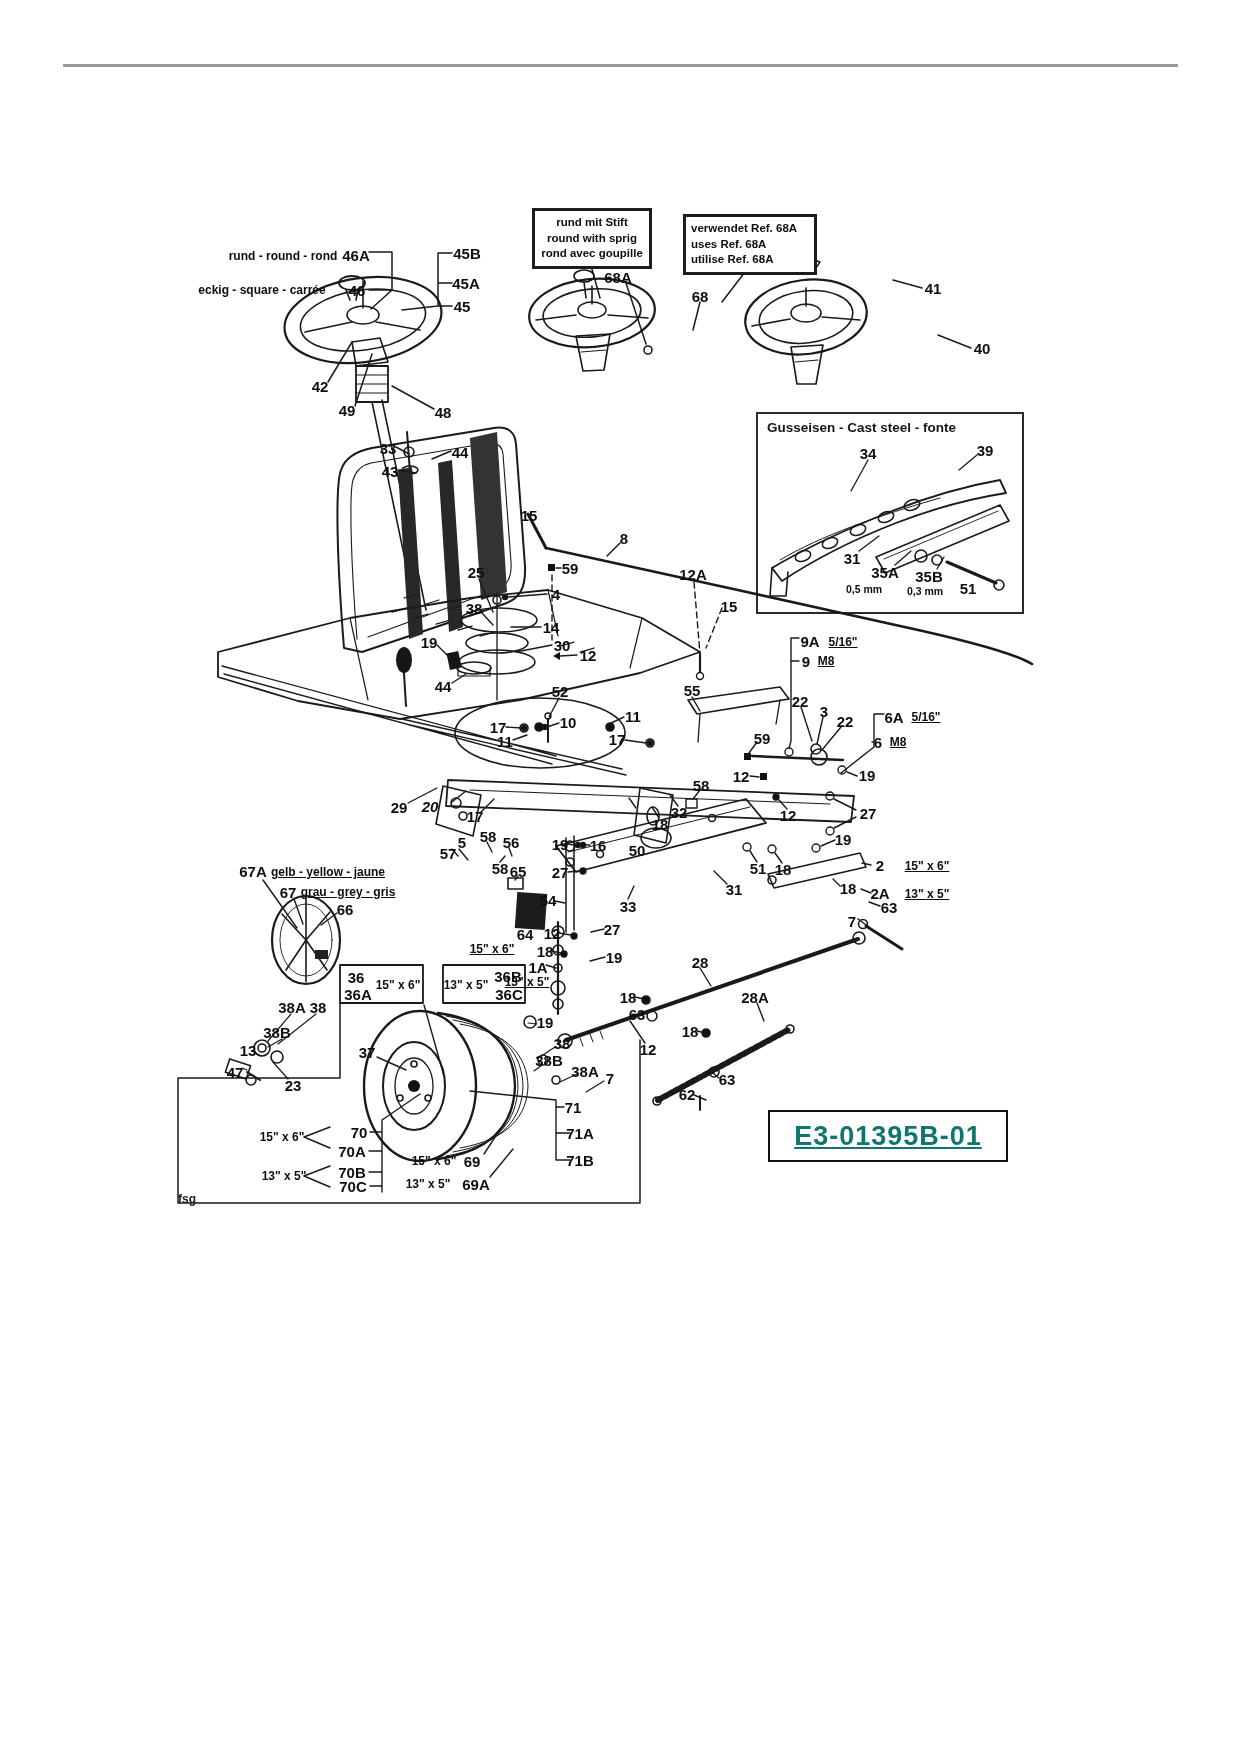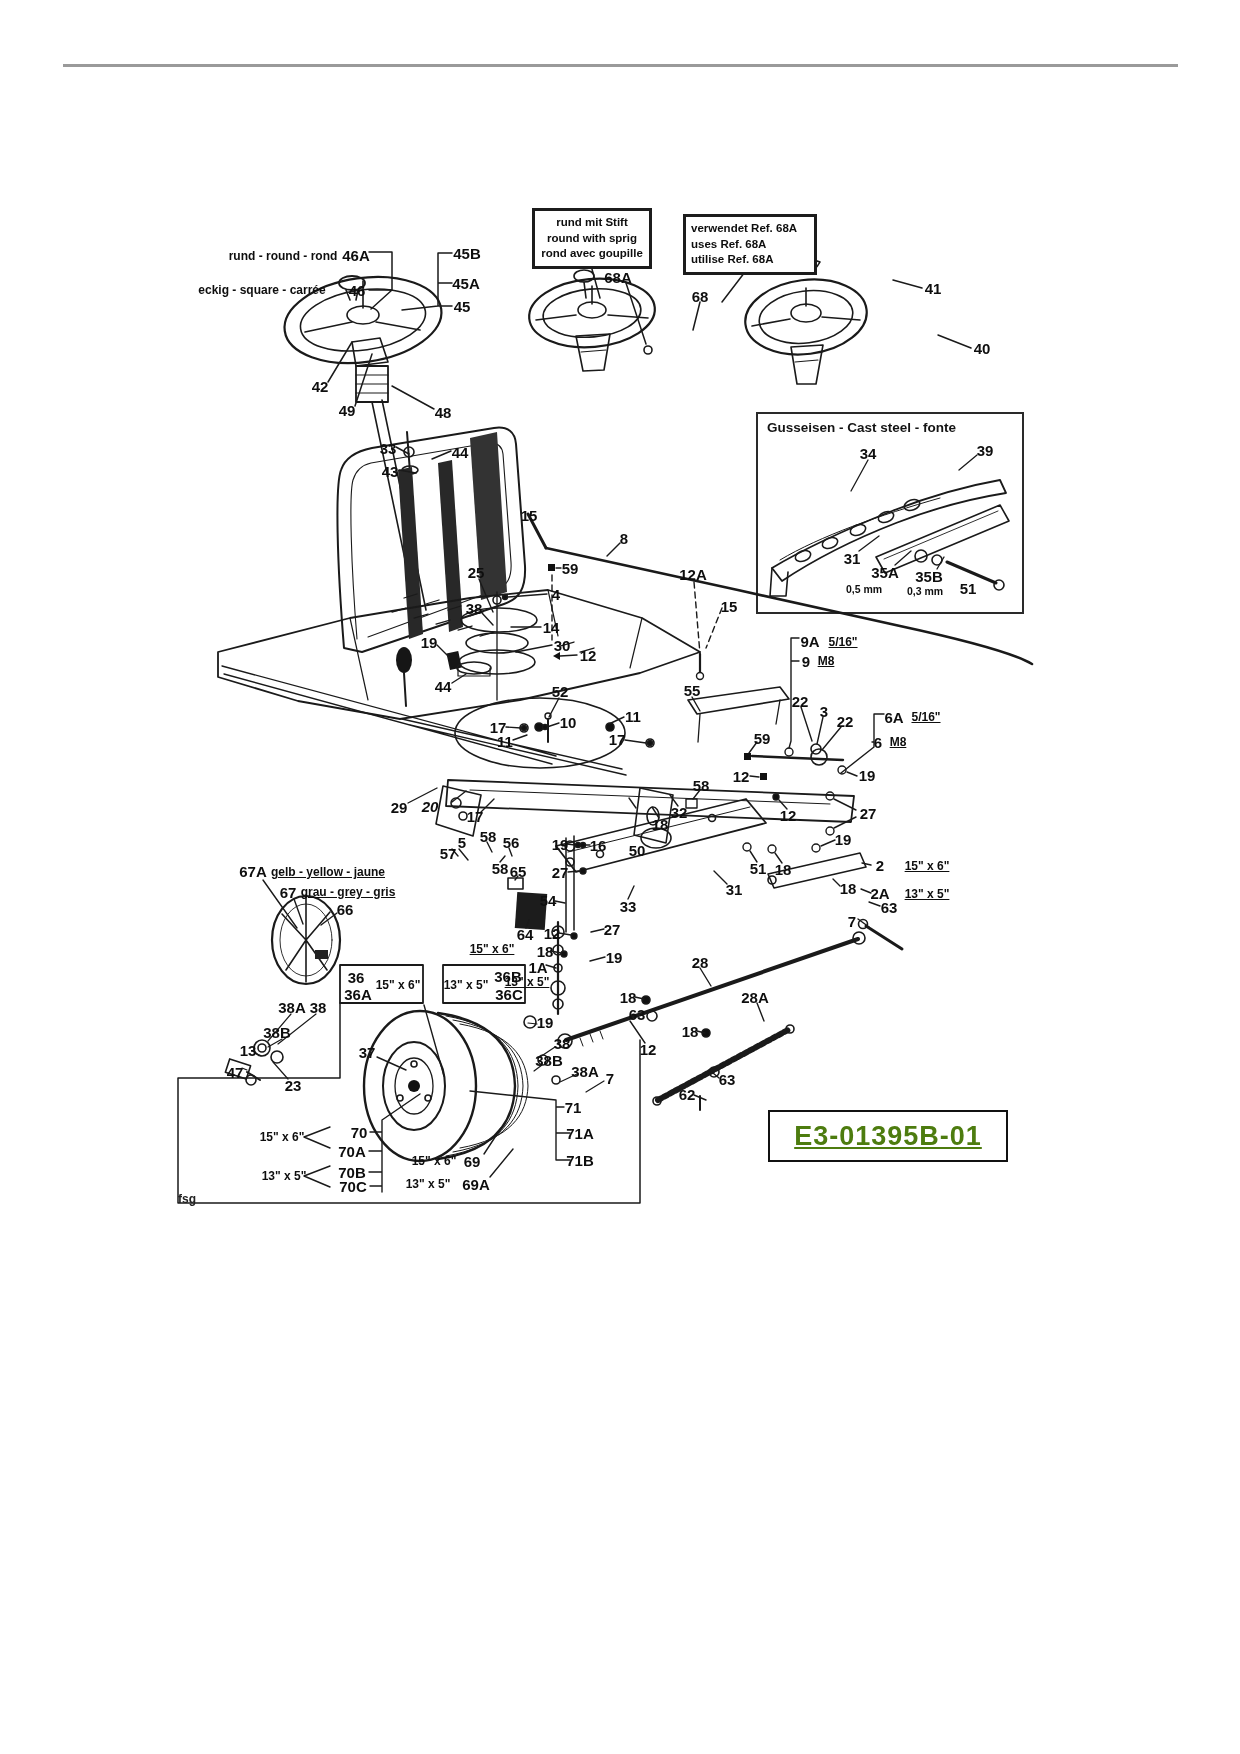--- a/index.html
+++ b/index.html
@@ -15,21 +15,21 @@
            font-weight:bold;font-size:15px;line-height:1;white-space:nowrap;color:#0e0e0e;}
   .callout.sm{font-size:12px;}
   .callout.spec{font-size:12px;text-decoration:underline;}
   .callout.tiny{font-size:10.5px;}
   .ibox{position:absolute;z-index:2;border:3px solid #1c1c1c;background:#fff;
         font-weight:bold;font-size:11.5px;line-height:1.35;padding:4px 5px;color:#0e0e0e;}
   .ibox.center{text-align:center;}
   .mbox{position:absolute;z-index:0;border:2.5px solid #2a2a2a;background:#fff;}
   .mbox .mtitle{position:absolute;left:9px;top:6px;font-weight:bold;font-size:13.5px;color:#141414;}
   .e3box{position:absolute;z-index:2;border:2px solid #111;display:flex;align-items:center;justify-content:center;}
-  .e3box span{font-weight:bold;font-size:27px;letter-spacing:1px;text-decoration:underline;color:#4d7c0f;}
+  .e3box span{font-weight:bold;font-size:27px;letter-spacing:1px;text-decoration:underline;color:#0f766e;}
   .watermark{position:absolute;z-index:3;font-weight:bold;font-size:12px;color:#222;}
 </style>
 </head>
 <body>
 
 <div class="page">
   <div class="rule"></div>
 
 
   <div class="diagram">

